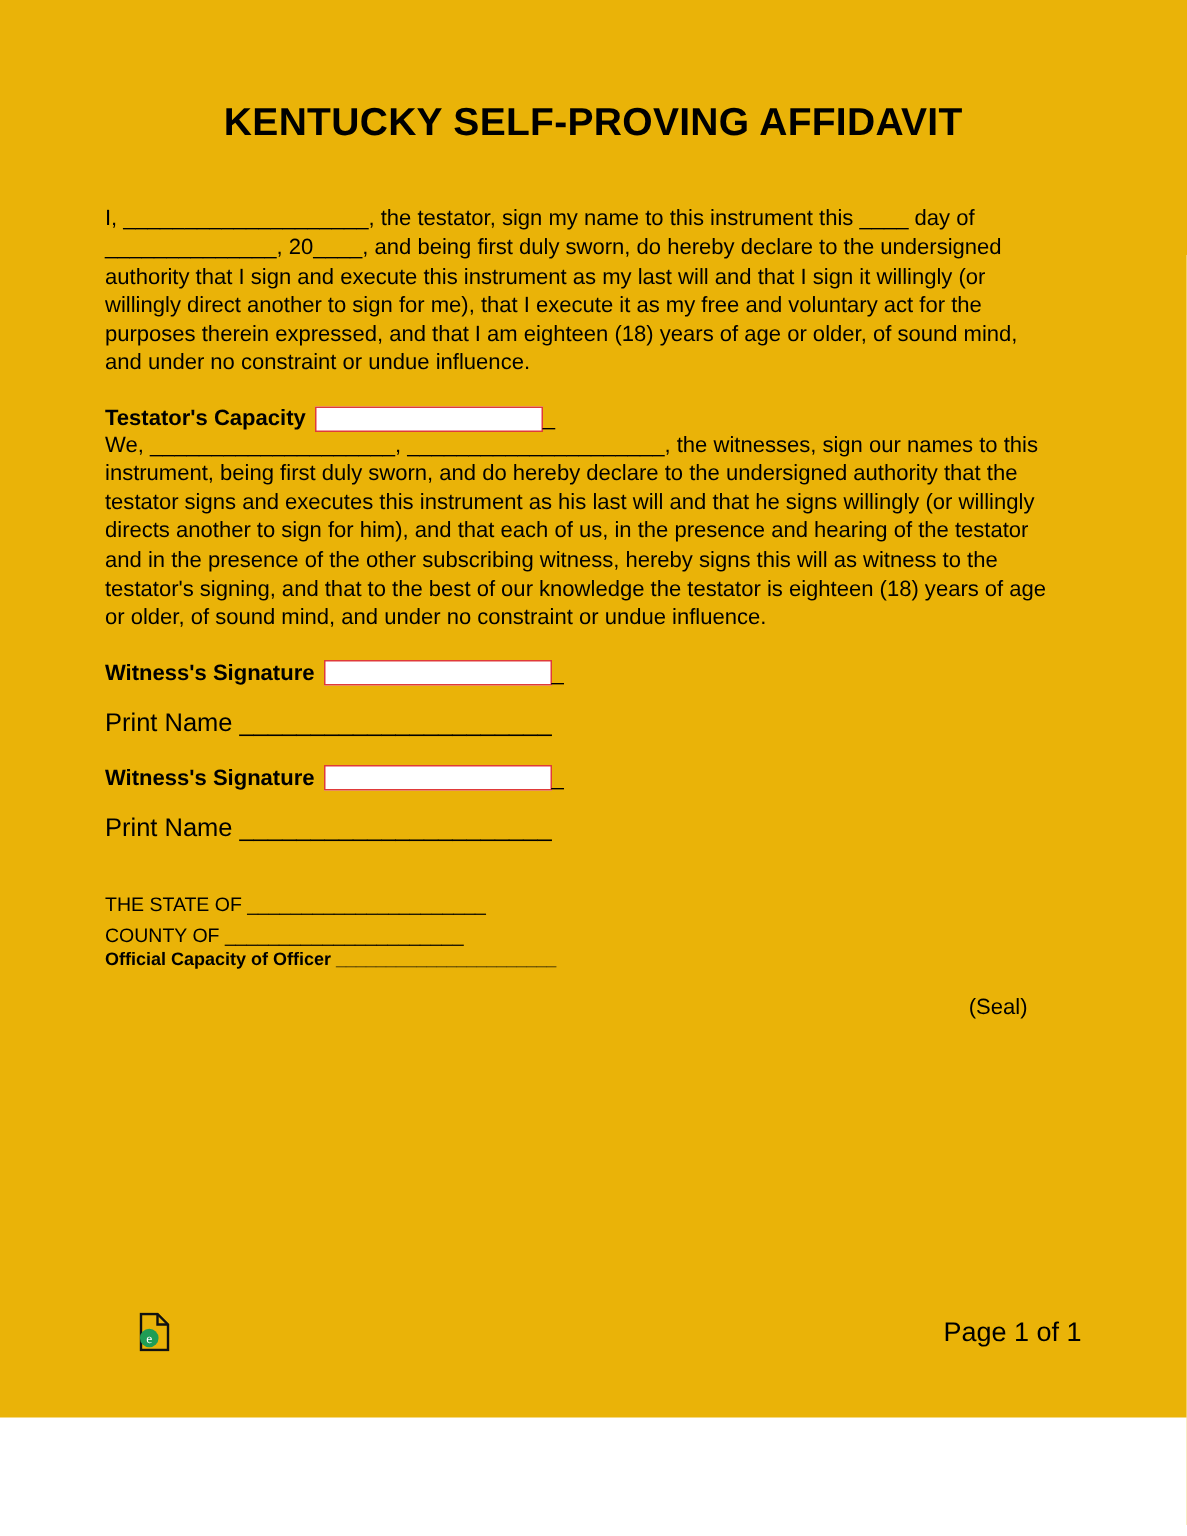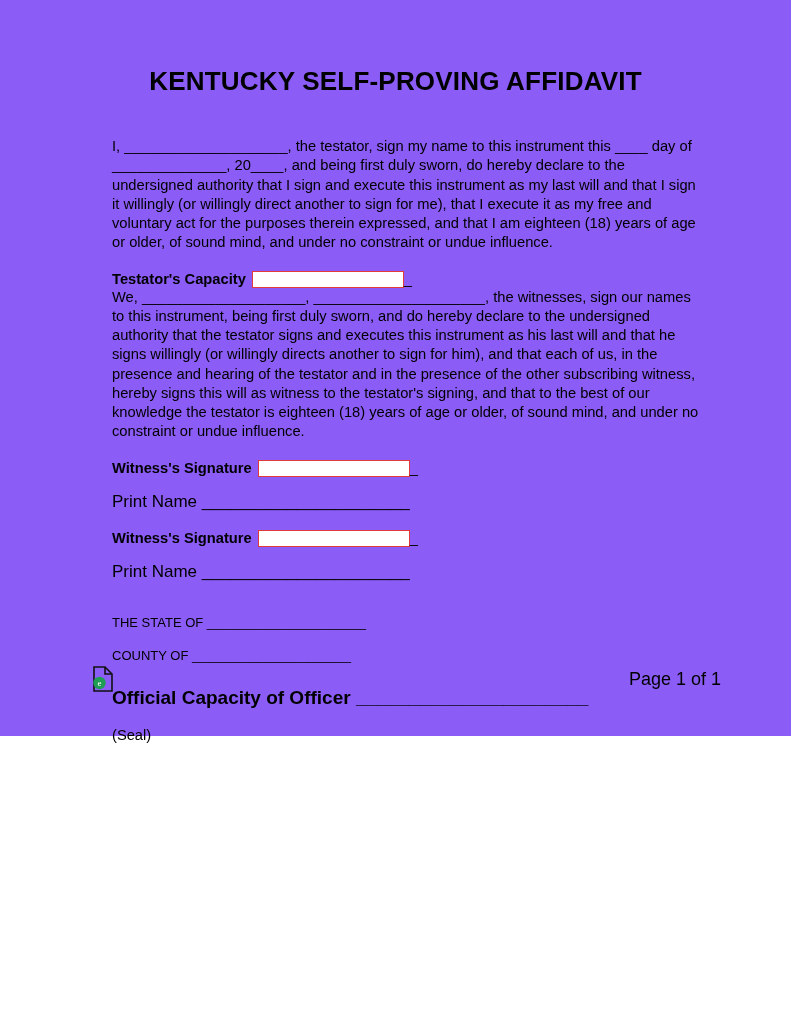--- a/index.html
+++ b/index.html
@@ -11,35 +11,35 @@
     width: 791px;
     height: 1024px;
     font-family: "Liberation Sans", sans-serif;
     color: #000000;
     position: relative;
     overflow: hidden;
   }
   .page {
     position: relative;
     width: 791px;
-    height: 736px;
-    background: #8b5cf6;
+    height: 945px;
+    background: #eab308;
     box-sizing: border-box;
   }
   .doc-title {
     text-align: center;
     font-size: 26px;
     font-weight: bold;
     letter-spacing: 0.2px;
     margin: 0;
     padding-top: 66px;
     padding-bottom: 0;
   }
   .content {
-    padding: 0 92px 0 112px;
+    padding: 0 92px 0 70px;
   }
   .para {
     font-size: 14.7px;
     line-height: 1.31;
     text-align: left;
     margin: 0;
   }
   .para-1 { margin-top: 40px; }
   .para-2 { }
   .sig-row {
@@ -95,28 +95,27 @@
   }
   .notary-sig-box {
     width: 148px;
     height: 17px;
     border: 1px solid #e03a3a;
     background: #ffffff;
     margin-left: 6px;
     box-sizing: border-box;
   }
   .official-row {
-    font-size: 19px;
-    font-weight: bold;
-    margin-top: 22px;
+    font-size: 12px;
+    font-weight: bold;
     white-space: pre;
   }
   .seal-row {
     font-size: 14.7px;
-    text-align: left;
+    text-align: right;
     margin-top: 18px;
     padding-right: 14px;
   }
   .footer {
     position: absolute;
     bottom: 44px;
     left: 92px;
     right: 70px;
     display: flex;
     align-items: center;
@@ -167,21 +166,21 @@
     <div class="sig-row">
       <span class="sig-label">Witness's Signature</span>
       <span class="sig-box"></span>
       <span class="sig-underline-tail">_</span>
     </div>
 
     <div class="print-row">Print Name ______________________</div>
 
 
     <div class="state-block">THE STATE OF ______________________</div>
-    <div class="state-block" style="margin-top:16px;">COUNTY OF ______________________</div>
+    <div class="state-block" style="margin-top:3px;">COUNTY OF ______________________</div>
 
 
 
     <div class="official-row">Official Capacity of Officer ______________________</div>
 
     <div class="seal-row">(Seal)</div>
 
   </div>
 
   <div class="footer">

